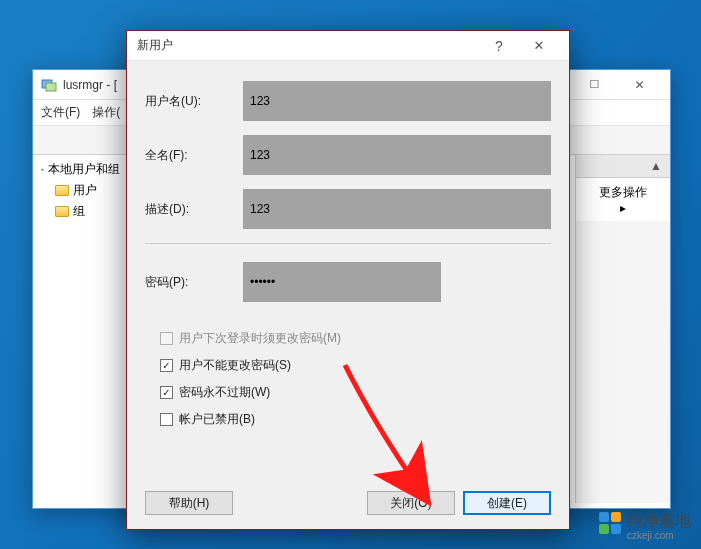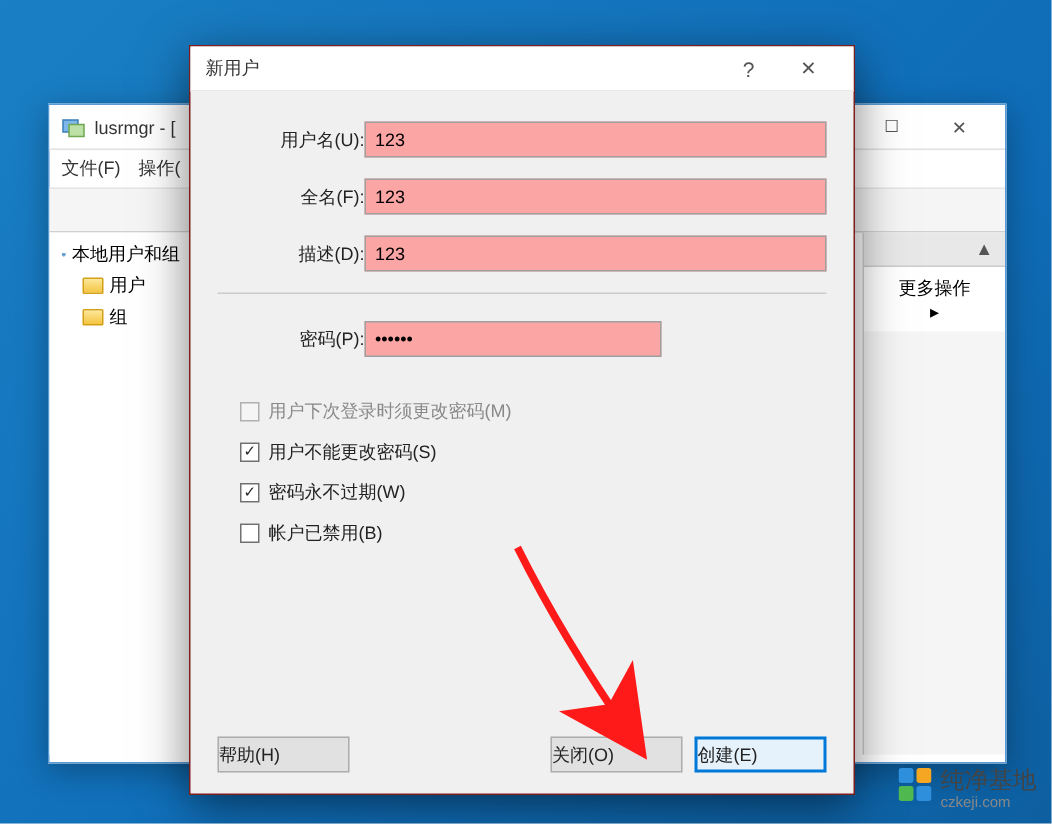--- a/index.html
+++ b/index.html
@@ -145,29 +145,28 @@
       padding: 20px 18px 14px 18px;
     }
     .form-row {
       display: flex;
       align-items: center;
       margin-bottom: 14px;
     }
     .form-label {
       width: 98px;
       color: #222;
-      text-align: right;
     }
     .form-input {
       flex: 1;
-      height: 24px;
+      height: 40px;
       border: 1px solid #a0a0a0;
       padding: 2px 6px;
       font-size: 12px;
-      background: #fca5a5;
+      background: #a3a3a3;
       font-family: inherit;
     }
     .pwd-input { width: 198px; flex: none; }
     
     .hr {
       border: none;
       border-top: 1px solid #ccc;
       margin: 8px 0 18px 0;
     }
     
@@ -203,21 +202,21 @@
       gap: 8px;
     }
     .spacer { flex: 1; }
     .dlg-btn {
       width: 88px;
       height: 24px;
       background: #e1e1e1;
       border: 1px solid #adadad;
       display: flex;
       align-items: center;
-      justify-content: flex-start;
+      justify-content: center;
       font-size: 12px;
       color: #222;
     }
     .dlg-btn.primary {
       border: 2px solid #0078d7;
       background: #e5f1fb;
     }
     
     
     .arrow {

